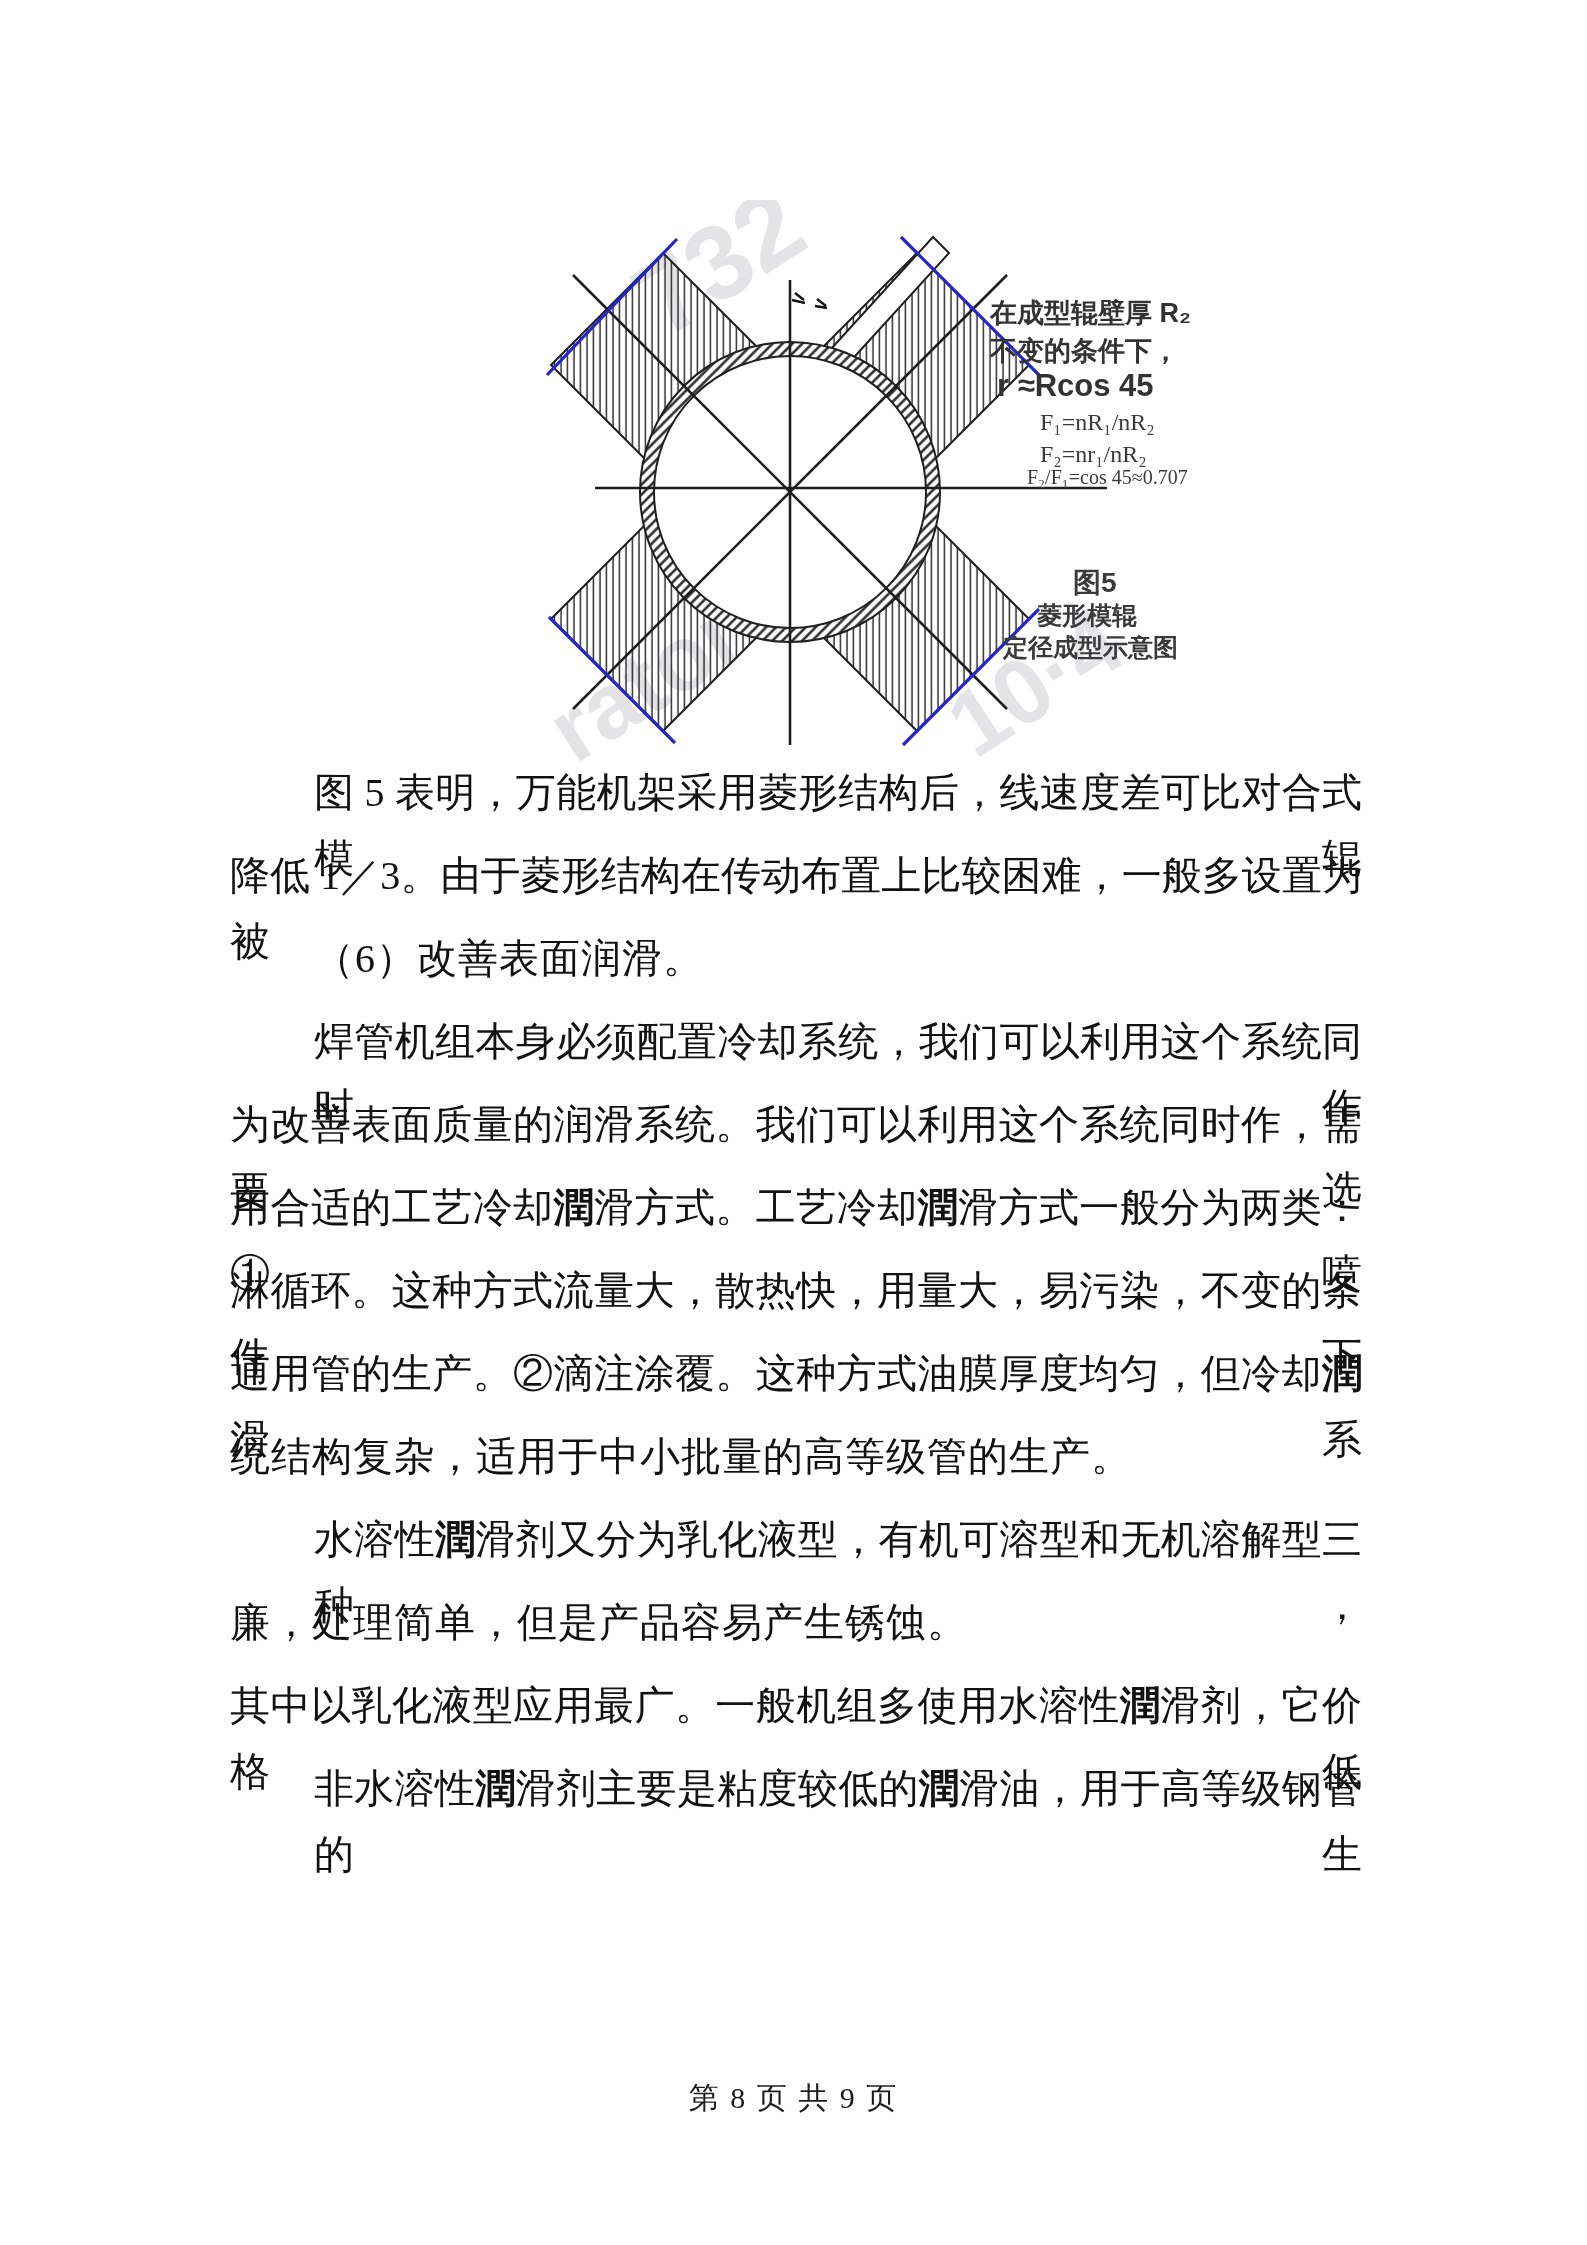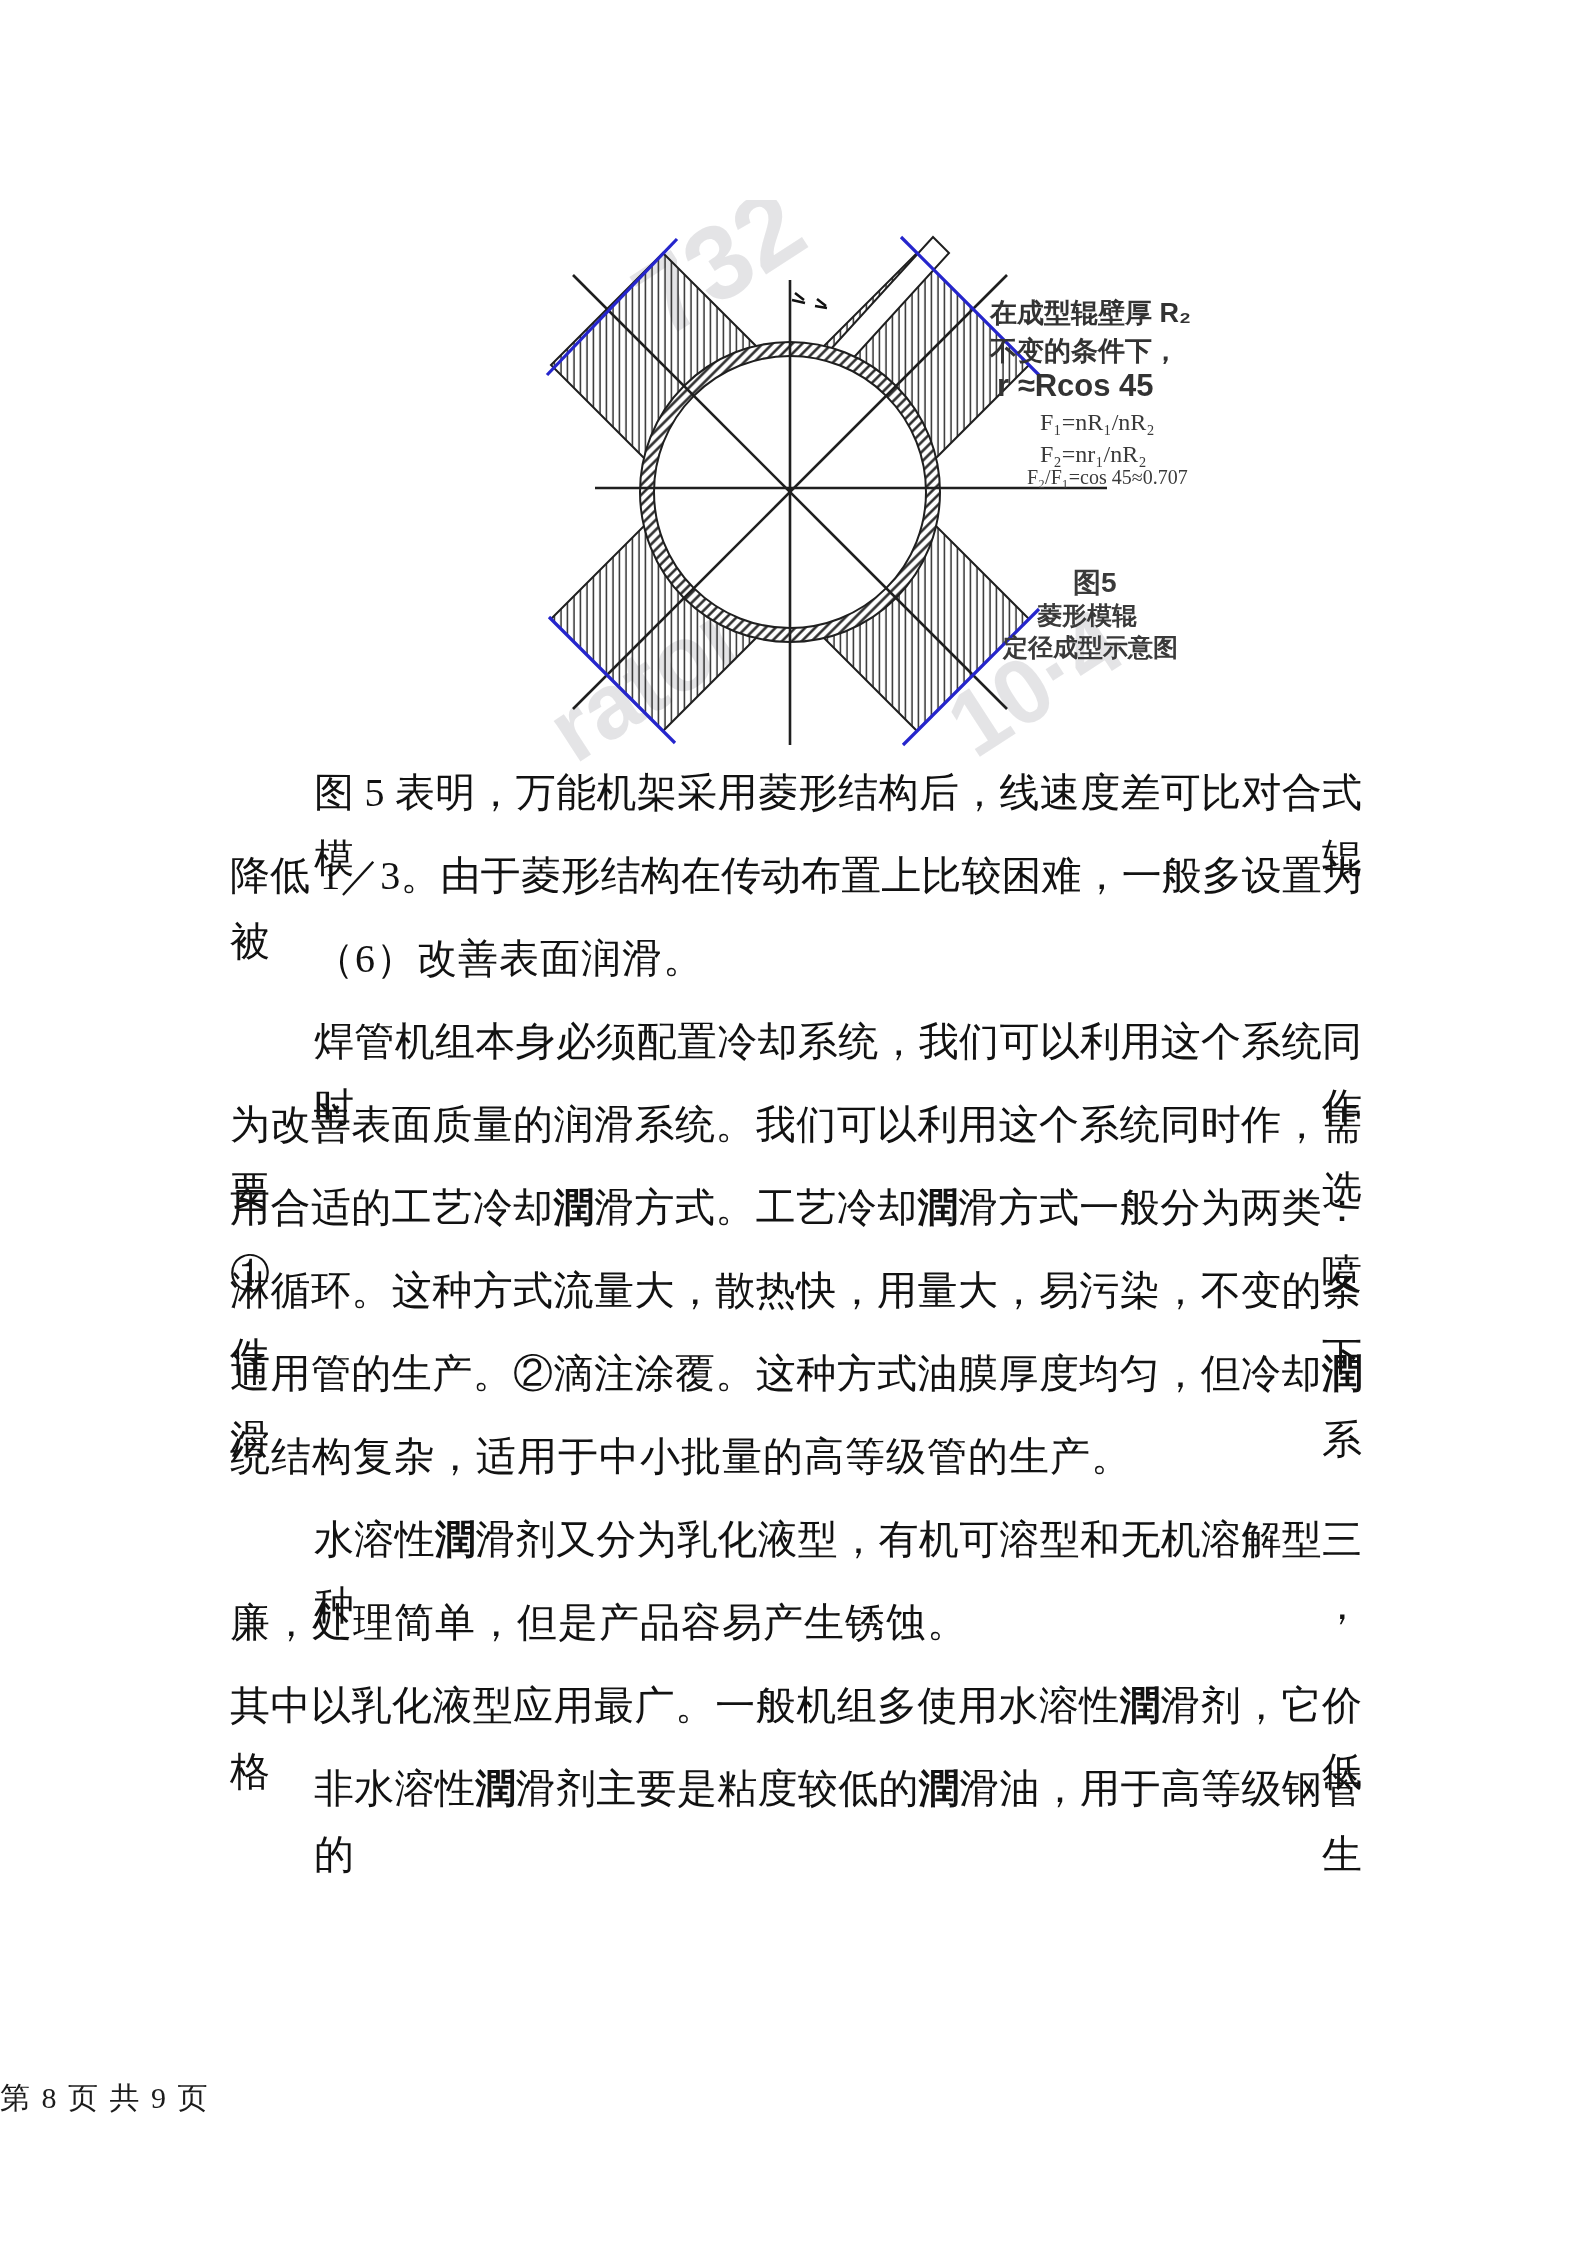--- a/index.html
+++ b/index.html
@@ -11,21 +11,21 @@
   .figure svg{display:block;}
 
   
   .body-text{position:absolute;left:230px;top:760px;width:1132px;color:#121212;}
   .tline{font-size:40px;line-height:66px;height:83px;white-space:nowrap;letter-spacing:1px;}
   .tline.just{white-space:normal;text-align:justify;text-align-last:justify;letter-spacing:0;}
   .tline.indent{padding-left:84px;}
   .bchar{font-weight:bold;}
 
   
-  .footer{position:absolute;left:0;top:2078px;width:1587px;
+  .footer{position:absolute;left:0;top:2078px;width:1587px;text-align:center;
           font-size:30px;color:#1c1c1c;letter-spacing:2px;}
 
   
   .ann{font-family:"Liberation Sans","DejaVu Sans",sans-serif;font-weight:bold;fill:#333333;}
   .frm{font-family:"Liberation Serif","DejaVu Serif",serif;fill:#3a3a3a;}
   .cap{font-family:"Liberation Sans","DejaVu Sans",sans-serif;font-weight:bold;fill:#3a3a3a;}
   .wm{font-family:"Liberation Sans","DejaVu Sans",sans-serif;fill:#8a8a92;opacity:0.22;font-weight:bold;}
 </style>
 </head>
 <body>

